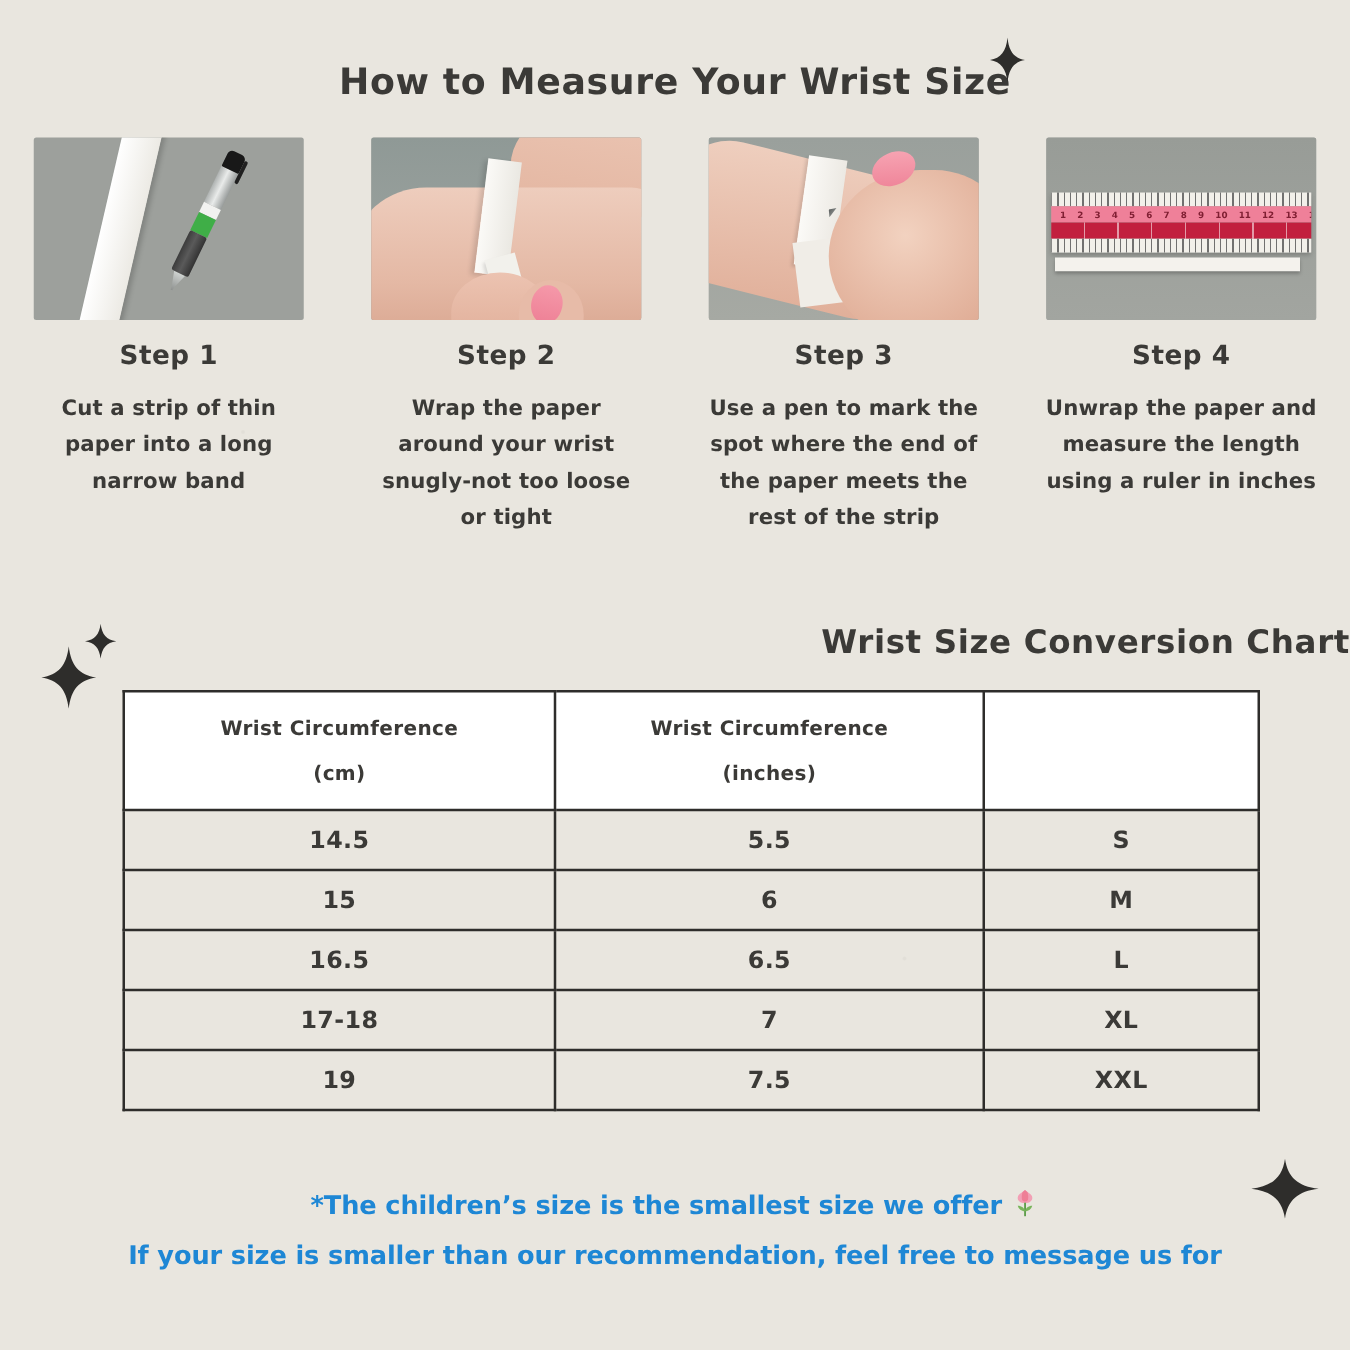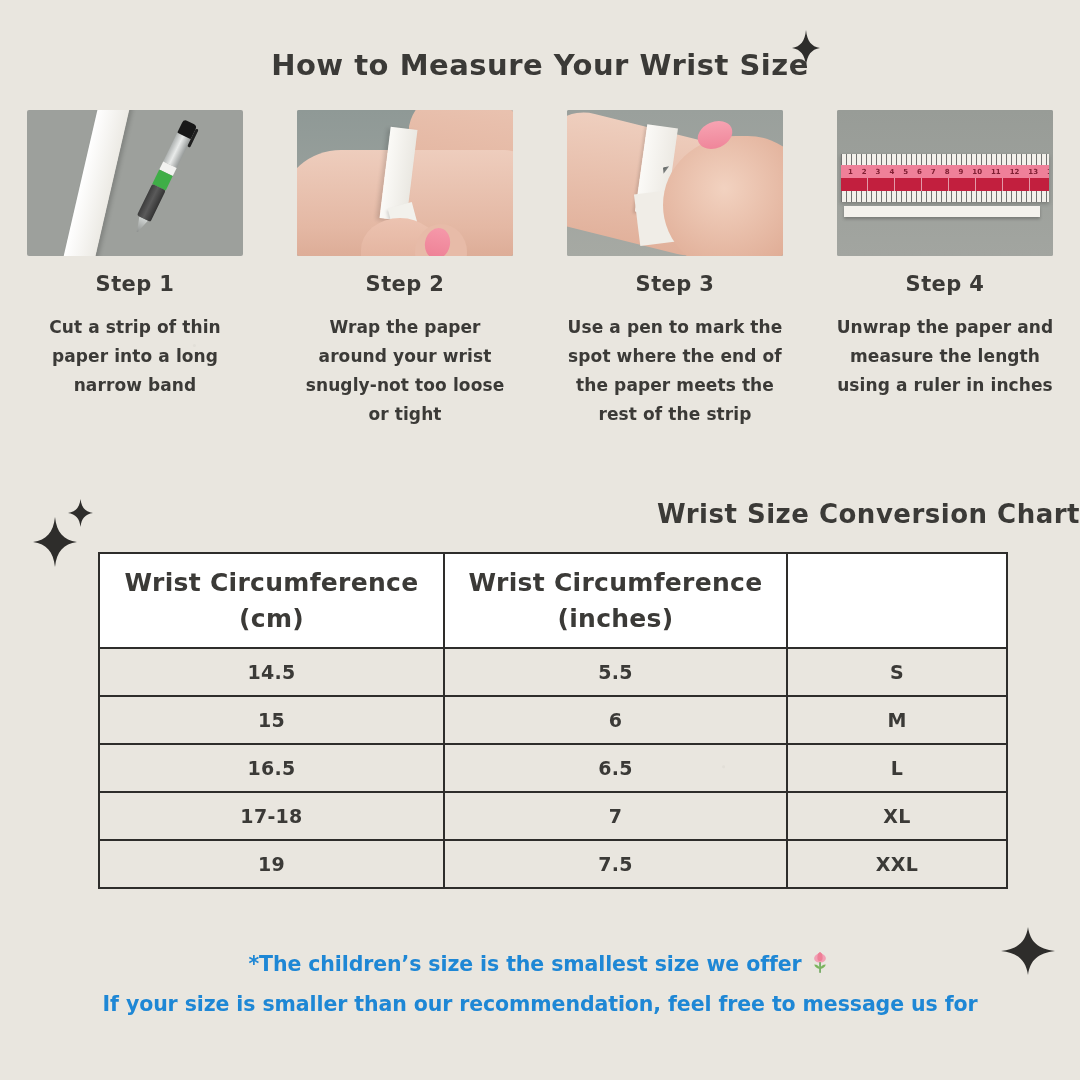--- a/index.html
+++ b/index.html
@@ -105,21 +105,21 @@
 
   
   .section-title { position:absolute; top:499px; left:0; width:1080px; text-align:right;
     font-size:26px; letter-spacing:.5px; }
   .spark-small { left:68px; top:499px; width:25px; height:28px; }
   .spark-big { left:33px; top:517px; width:44px; height:50px; }
   .spark-bottom { left:1001px; top:927px; width:54px; height:48px; }
 
   table.conv { position:absolute; left:98px; top:552px; width:908px; border-collapse:collapse; table-layout:fixed; }
   .conv th, .conv td { border:2px solid #2e2d2b; text-align:center; vertical-align:middle; }
-  .conv th { background:#ffffff; height:95px; font-size:25px; line-height:36px; letter-spacing:.3px; }
+  .conv th { background:#ffffff; height:95px; font-size:16px; line-height:36px; letter-spacing:.3px; }
   .conv td { height:48px; font-size:19px; letter-spacing:.3px; background:transparent; }
   .col-cm { width:345px; } .col-in { width:343px; } .col-size { width:220px; }
   .conv th span { display:block; }
 
   
   .footer { position:absolute; top:947px; left:0; width:1080px; text-align:center;
     color:#1e87d5; font-size:20.5px; line-height:35px; letter-spacing:-.1px; }
   .footer p { margin:0; }
   .inline-ico { display:inline-block; vertical-align:-5px; margin-left:6px; }
 </style>

